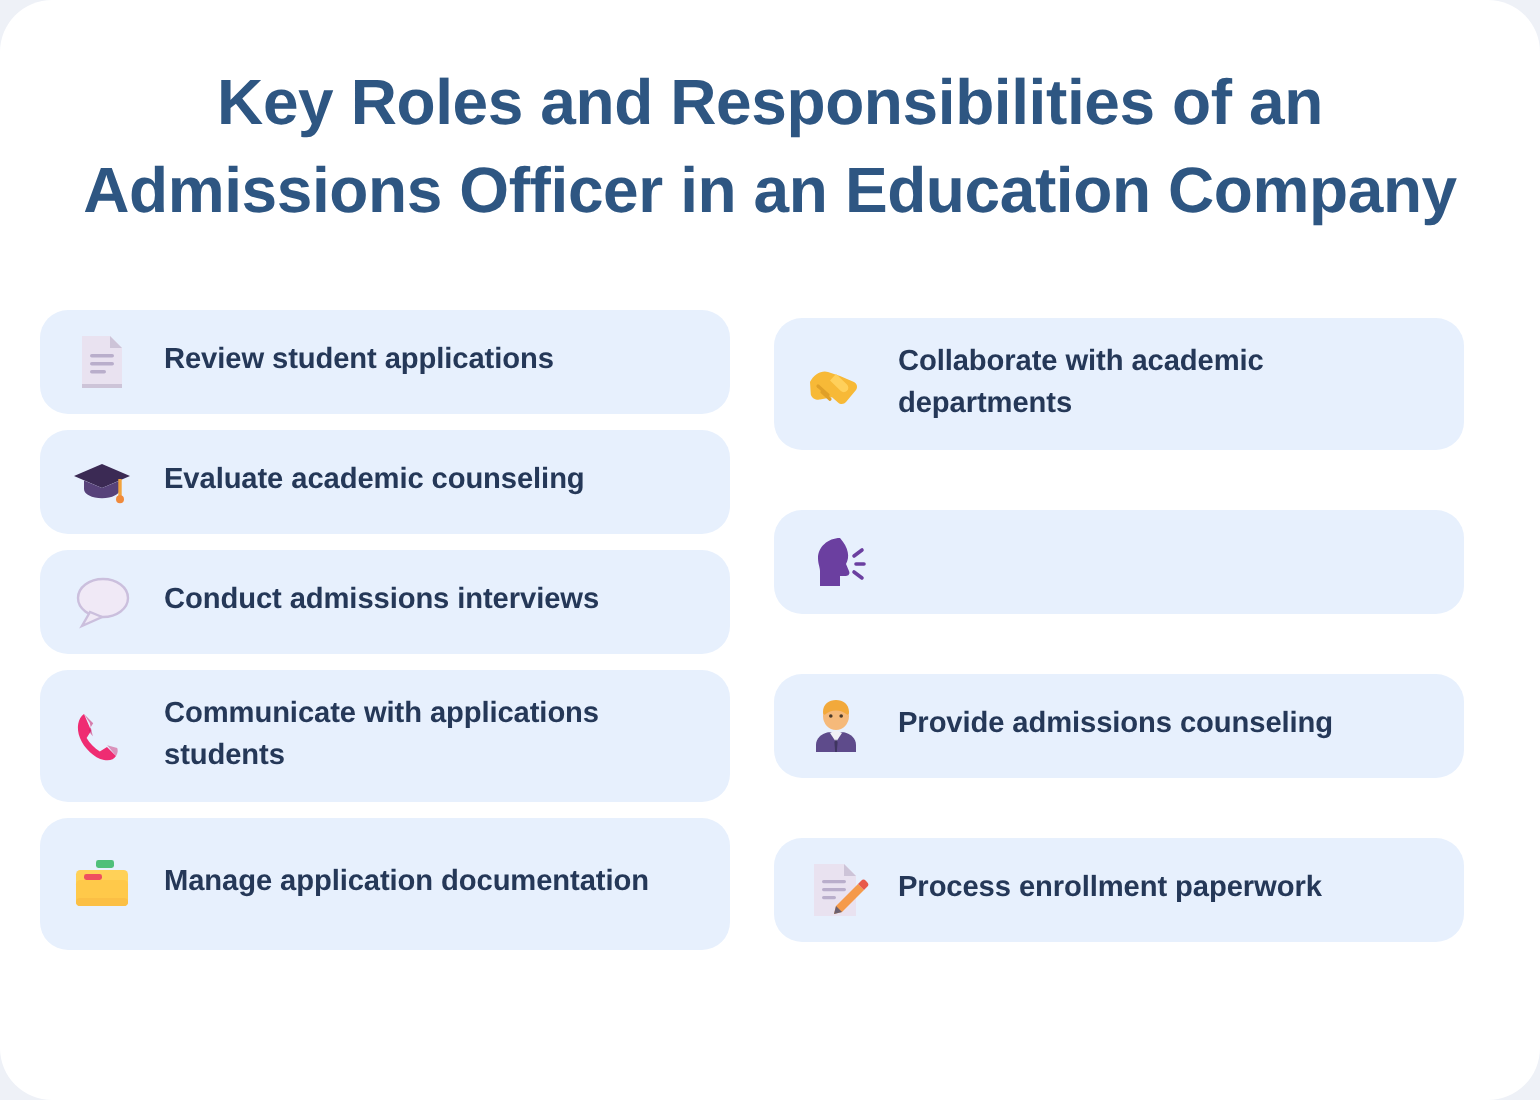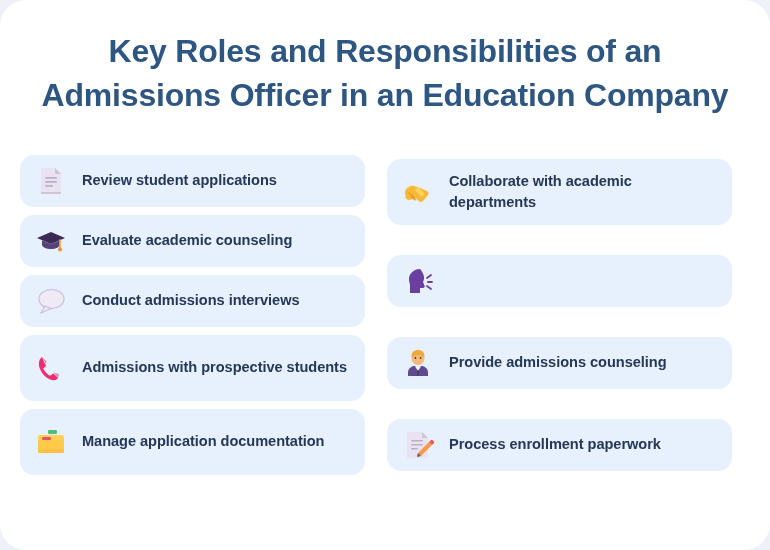--- a/index.html
+++ b/index.html
@@ -134,21 +134,21 @@
       </div>
 
       <div class="card tall">
         <span class="card-icon">
           <svg viewBox="0 0 34 34">
             <path d="M8 6c-3 2-4 7-2 12s7 10 12 11c3 .6 5-.4 6-2l-4.5-4.5-3.6 2.3c-2.6-1.7-5-4.1-6.6-6.8l2.3-3.6z" fill="#ef2c72"></path>
             <path d="M8 6l4.6 4.6-2.3 3.6c.6 1 1.3 2 2.1 2.9l-1.5-6.6z" fill="#c9206a" opacity="0.55"></path>
             <path d="M24 27c1-1.6 1-3 .6-4l-5-1.4 4.4 5.4z" fill="#c9206a" opacity="0.45"></path>
           </svg>
         </span>
-        <span class="card-label">Admissions with prospective students</span>
+        <span class="card-label">Communicate with applications students</span>
       </div>
 
       <div class="card tall">
         <span class="card-icon">
           <svg viewBox="0 0 34 34">
             <rect x="4" y="10" width="26" height="18" rx="2.2" fill="#ffd158"></rect>
             <rect x="4" y="15" width="26" height="13" rx="2.2" fill="#ffc94a"></rect>
             <rect x="14" y="5" width="9" height="4" rx="1.2" fill="#4fc07a"></rect>
             <rect x="8" y="12" width="9" height="3" rx="1.2" fill="#ef4f5f"></rect>
             <rect x="4" y="24" width="26" height="4" rx="2" fill="#fbbf45"></rect>

